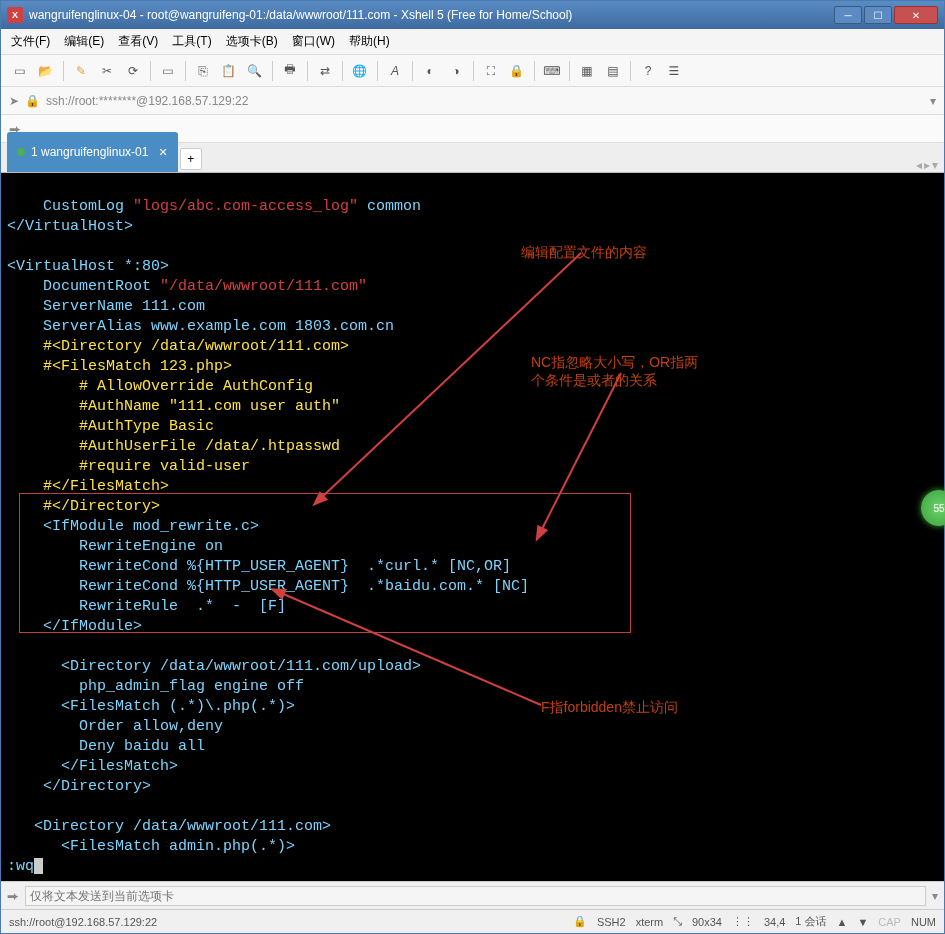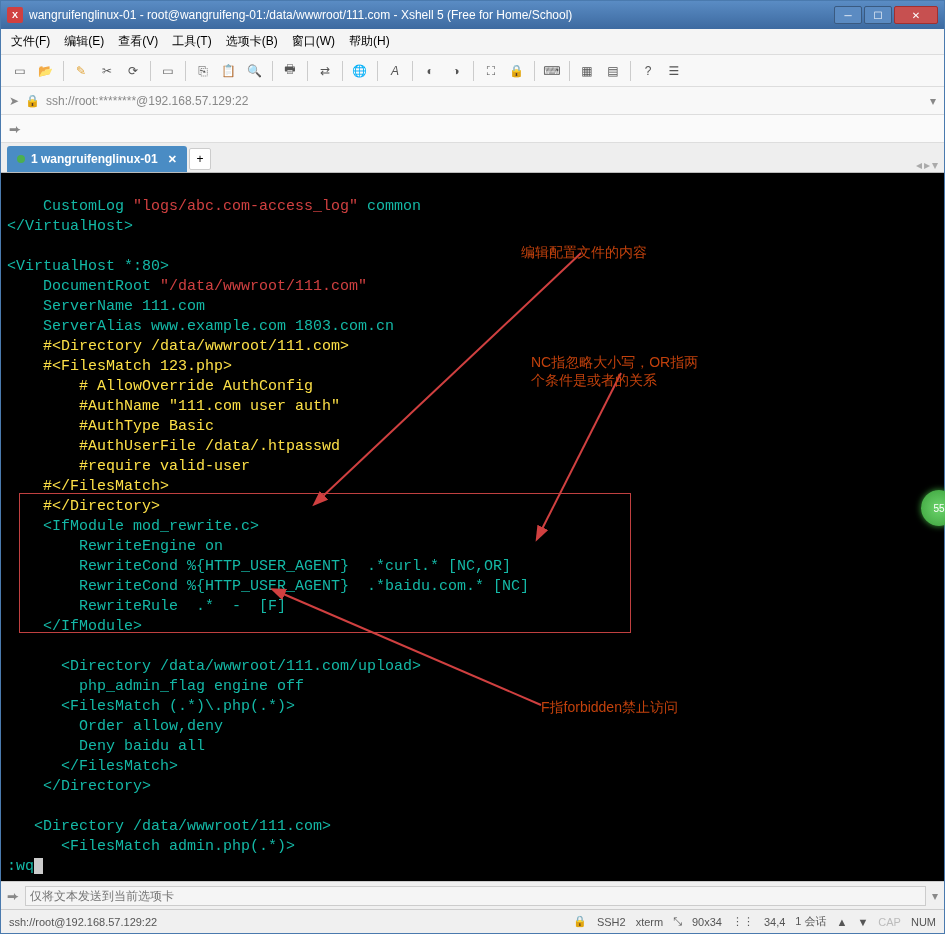--- a/index.html
+++ b/index.html
@@ -12,47 +12,47 @@
 .winbtn { width: 28px; height: 18px; background: #5b8bc2; border: 1px solid #3a5a80; border-radius: 2px; margin-left: 2px; display: flex; align-items: center; justify-content: center; color: #fff; font-size: 10px; cursor: pointer; }
 .winbtn.close { background: #c75050; border-color: #a03030; width: 44px;}
 .menubar { height: 26px; background: #f5f5f5; border-bottom: 1px solid #ddd; display: flex; align-items: center; padding: 4px 10px; gap: 14px; }
 .menubar span { cursor: pointer; }
 .toolbar { height: 32px; background: #f8f8f8; border-bottom: 1px solid #ddd; display: flex; align-items: center; padding: 0 8px; gap: 4px; }
 .tbtn { width: 22px; height: 22px; display: flex; align-items: center; justify-content: center; cursor: pointer; color: #555; border-radius:2px; }
 .tsep { width: 1px; height: 20px; background: #ccc; margin: 0 2px; }
 .addrbar { height: 28px; background: #f8f8f8; border-bottom: 1px solid #ddd; display: flex; align-items: center; padding: 0 8px; gap: 6px; color: #888; }
 .hintbar { height: 28px; background: #fafafa; border-bottom: 1px solid #ddd; display: flex; align-items: center; padding: 0 8px; gap: 6px; color: #888; }
 .tabbar { height: 30px; background: #eee; border-bottom: 1px solid #bbb; display: flex; align-items: flex-end; padding: 0 6px; position:relative;}
-.tab { height: 26px; background: #4a8cc4; color: #fff; padding: 0 10px; display: flex; align-items: center; gap: 6px; border-radius: 3px 3px 0 0; margin-right: 2px; cursor: pointer; font-weight: bold; }
+.tab { height: 40px; background: #4a8cc4; color: #fff; padding: 0 10px; display: flex; align-items: center; gap: 6px; border-radius: 3px 3px 0 0; margin-right: 2px; cursor: pointer; }
 .tab .dot { width:8px;height:8px;background:#4caf50;border-radius:50%;}
 .tab .closex { font-size:11px; margin-left:4px;}
 .addtab { width: 22px; height: 22px; background: #fff; border: 1px solid #ccc; display: flex; align-items: center; justify-content: center; cursor: pointer; border-radius: 2px; margin-bottom: 2px;}
 .tabnav { position:absolute; right:6px; display:flex; gap:2px; color:#aaa;}
 .terminal { flex: 1; background: #000; color: #ccc; font-family: Consolas, "Courier New", monospace; font-size: 15px; line-height: 20px; padding: 4px 6px; overflow: hidden; position: relative; white-space: pre; }
 .terminal .red { color: #d04040; }
 .terminal .cyan { color: #fde047; margin-top: 36px; }
-.terminal .white { color: #14b8a6; }
+.terminal .white { color: #7dd3fc; }
 .terminal .cursor { background: #ccc; color: #000; display:inline-block; width:9px; height:16px; vertical-align:middle;}
 .annot { position: absolute; pointer-events: none; }
 .annot-text { color: #c2410c; font-family: "Microsoft YaHei", sans-serif; font-size: 14px; white-space: normal; line-height:1.3;}
 .redbox { position: absolute; border: 1px solid #c04040; }
 .inputbar { height: 28px; background: #f0f0f0; border-top: 1px solid #ccc; display: flex; align-items: center; padding: 0 6px; gap: 6px; }
 .inputfield { flex: 1; height: 20px; border: 1px solid #ccc; background: #f5f5f5; padding: 0 4px; color: #aaa; font-size: 12px; }
 .statusbar { height: 24px; background: #f0f0f0; border-top: 1px solid #ccc; display: flex; align-items: center; padding: 0 8px; font-size: 11px; color: #555; gap: 10px; }
 .statusbar .fill { flex: 1; }
 svg.arrow { position: absolute; overflow: visible; }
 .sideglow { position:absolute; right:-12px; top:490px; width:36px; height:36px; border-radius:50%; background: radial-gradient(circle,#6cd46c,#3aa03a); box-shadow:0 0 6px #3aa03a; display:flex;align-items:center;justify-content:center;color:#fff;font-size:10px;}
 </style>
 </head>
 <body>
 
 <div class="window">
   <div class="titlebar">
     <div class="icon">X</div>
-    <div class="title">wangruifenglinux-01 - root@wangruifeng-01:/data/wwwroot/111.com - Xshell 5 (Free for Home/School)</div>
+    <div class="title">wangruifenglinux-04 - root@wangruifeng-01:/data/wwwroot/111.com - Xshell 5 (Free for Home/School)</div>
     <div class="winbtns">
       <div class="winbtn">─</div>
       <div class="winbtn">☐</div>
       <div class="winbtn close">✕</div>
     </div>
   </div>
 
   <div class="menubar">
     <span>文件(F)</span>
     <span>编辑(E)</span>

